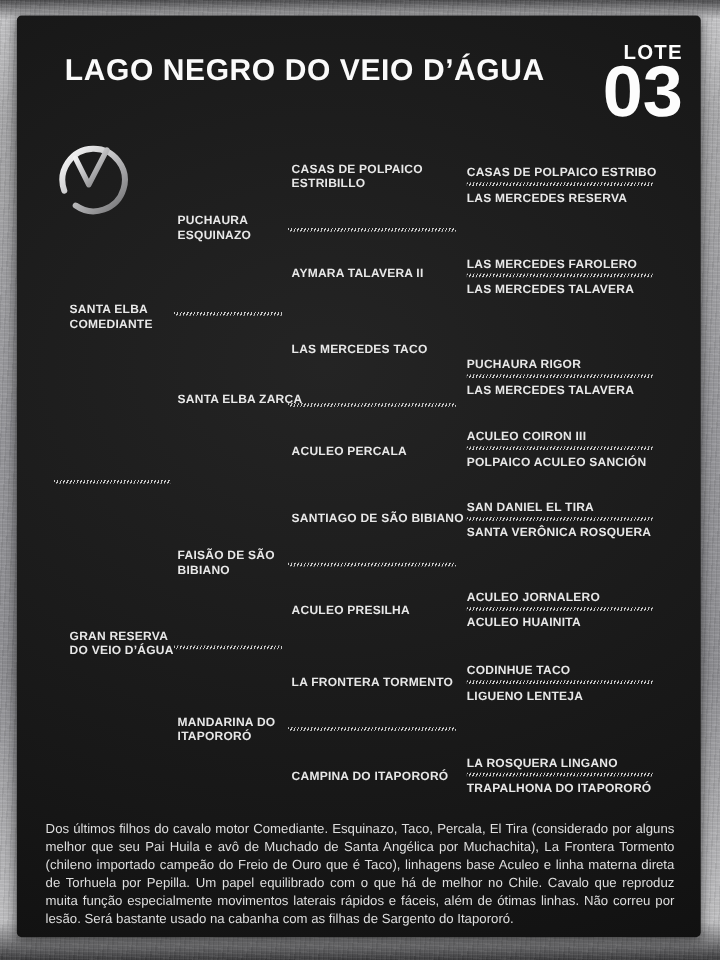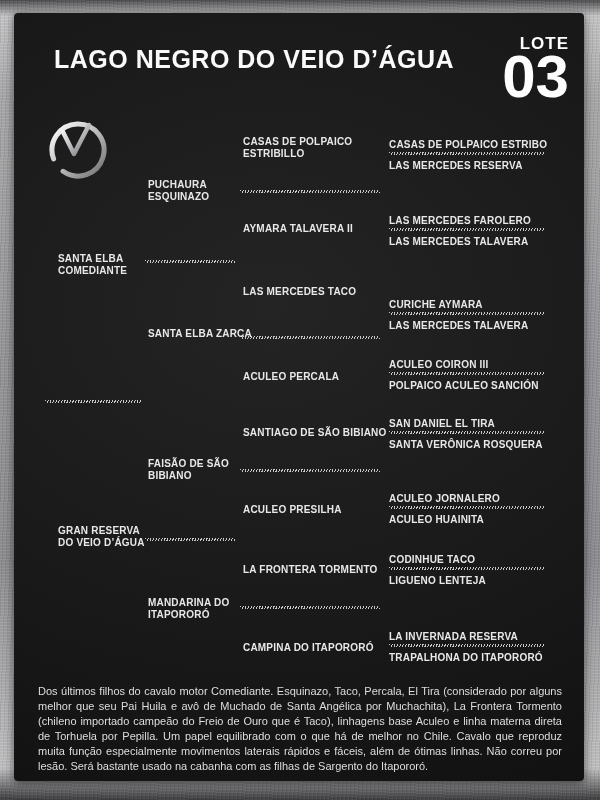--- a/index.html
+++ b/index.html
@@ -94,31 +94,31 @@
     <div class="node nw" style="left:229px; top:358px">ACULEO PERCALA</div>
     <div class="node nw" style="left:229px; top:414px">SANTIAGO DE SÃO BIBIANO</div>
     <div class="node nw" style="left:229px; top:491px">ACULEO PRESILHA</div>
     <div class="node nw" style="left:229px; top:551px">LA FRONTERA TORMENTO</div>
     <div class="node nw" style="left:229px; top:629px">CAMPINA DO ITAPORORÓ</div>
 
     <div class="node nw" style="left:375px; top:126px">CASAS DE POLPAICO ESTRIBO</div>
     <div class="node nw" style="left:375px; top:147px">LAS MERCEDES RESERVA</div>
     <div class="node nw" style="left:375px; top:202px">LAS MERCEDES FAROLERO</div>
     <div class="node nw" style="left:375px; top:223px">LAS MERCEDES TALAVERA</div>
-    <div class="node nw" style="left:375px; top:286px">CURICHE AYMARA</div>
+    <div class="node nw" style="left:375px; top:286px">PUCHAURA RIGOR</div>
     <div class="node nw" style="left:375px; top:307px">LAS MERCEDES TALAVERA</div>
     <div class="node nw" style="left:375px; top:346px">ACULEO COIRON III</div>
     <div class="node nw" style="left:375px; top:367px">POLPAICO ACULEO SANCIÓN</div>
     <div class="node nw" style="left:375px; top:405px">SAN DANIEL EL TIRA</div>
     <div class="node nw" style="left:375px; top:426px">SANTA VERÔNICA ROSQUERA</div>
     <div class="node nw" style="left:375px; top:480px">ACULEO JORNALERO</div>
     <div class="node nw" style="left:375px; top:501px">ACULEO HUAINITA</div>
     <div class="node nw" style="left:375px; top:541px">CODINHUE TACO</div>
     <div class="node nw" style="left:375px; top:562px">LIGUENO LENTEJA</div>
-    <div class="node nw" style="left:375px; top:618px">LA INVERNADA RESERVA</div>
+    <div class="node nw" style="left:375px; top:618px">LA ROSQUERA LINGANO</div>
     <div class="node nw" style="left:375px; top:639px">TRAPALHONA DO ITAPORORÓ</div>
 
     <div class="hline" style="left:31px; top:387px; width:97px"></div>
 
     <div class="hline" style="left:131px; top:247px; width:90px"></div>
     <div class="hline" style="left:131px; top:525px; width:90px"></div>
 
     <div class="hline" style="left:226px; top:177px; width:140px"></div>
     <div class="hline" style="left:226px; top:323px; width:140px"></div>
     <div class="hline" style="left:226px; top:456px; width:140px"></div>

